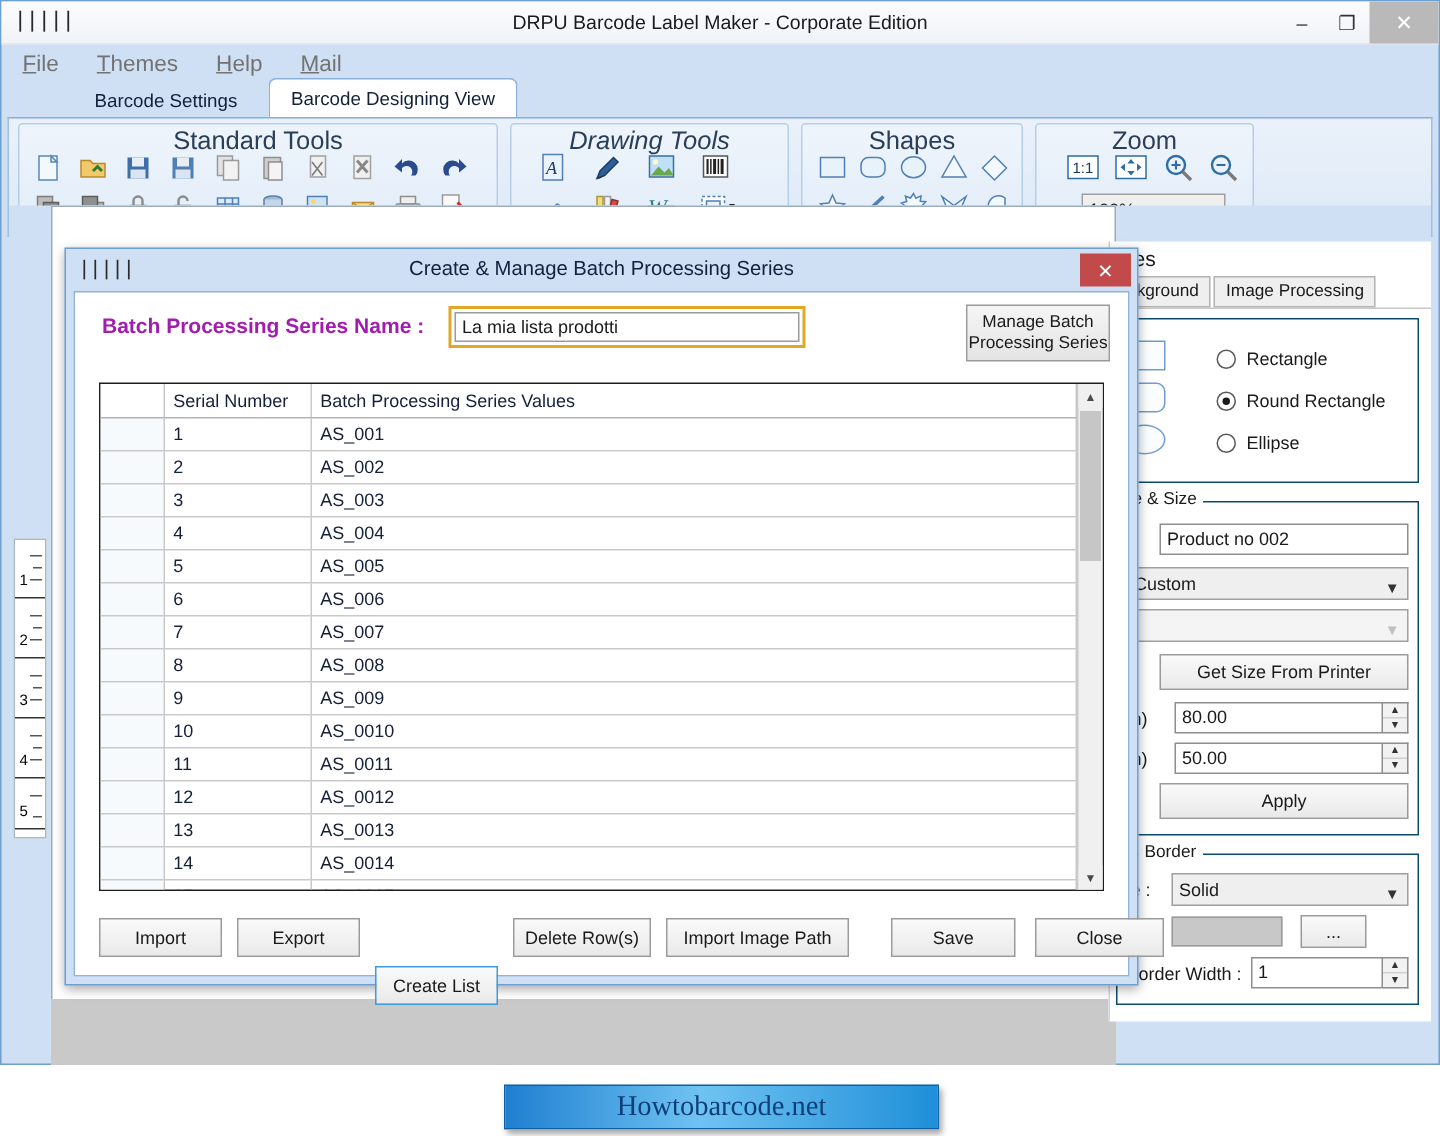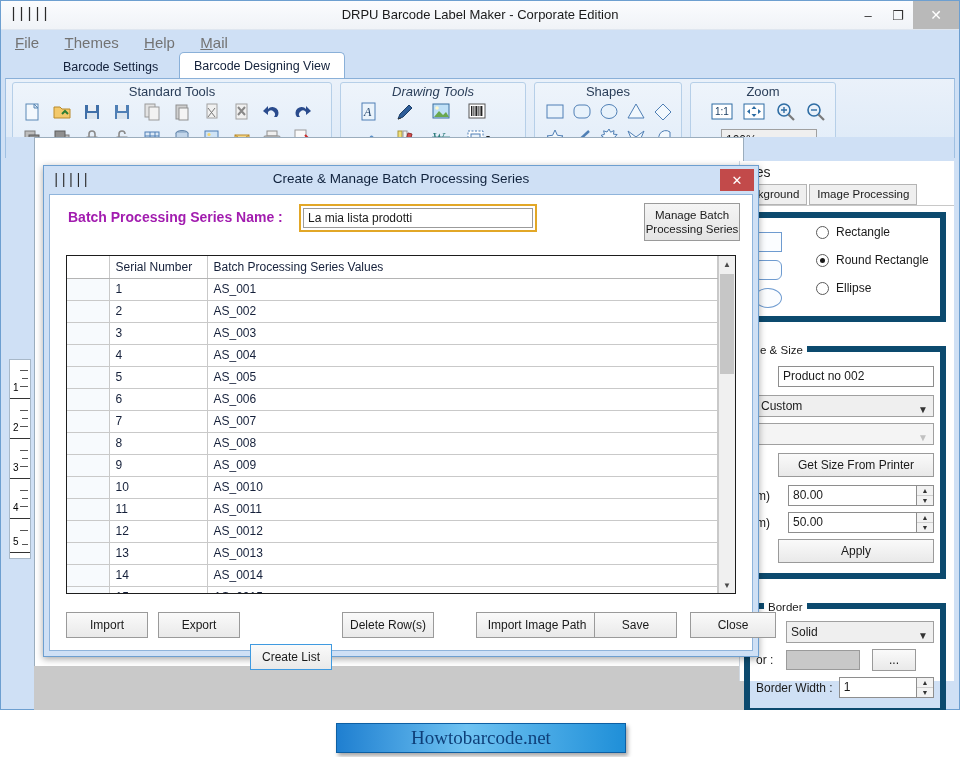--- a/index.html
+++ b/index.html
@@ -65,21 +65,21 @@
     position:relative; margin:0 4px; height:80px;
     background:linear-gradient(#eaf1fa,#dce9f7);
     border:1px solid #9fc0e2; border-top:1px solid #8ab0d8;
   }
   .grp {
     position:absolute; top:3px; height:72px;
     border:1px solid #b6cfe8; border-radius:3px;
     background:linear-gradient(#eef4fb,#e2edf9);
   }
   .grp .glabel {
-    text-align:center; font-size:13px; color:#2a3e59; padding-top:1px; height:15px;
+    text-align:center; font-size:17px; color:#2a3e59; padding-top:1px; height:15px;
   }
   .grp .gicons { padding:1px 4px 0 4px; }
   .irow { display:flex; }
   .ic {
     width:30px; height:26px; display:flex; align-items:center; justify-content:center;
     cursor:default;
   }
   .ic svg { display:block; }
 
   
@@ -115,21 +115,21 @@
   .props-tabs { display:flex; padding-left:4px; }
   .ptab {
     border:1px solid #b4b4b4; background:#efefef; padding:3px 7px 4px 7px;
     font-size:11.5px; color:#1a1a1a; margin-right:2px; cursor:default;
   }
   .props-body {
     position:absolute; left:0; right:0; top:44px; bottom:0;
     border-top:1px solid #c8c8c8; padding:6px 8px 0 4px;
   }
   .fieldset {
-    border:6px solid #0c4a6e; margin-bottom:24px; padding:0 6px 8px 6px; position:relative;
+    border:1px solid #0c4a6e; margin-bottom:12px; padding:12px 6px 8px 6px; position:relative;
   }
   .fieldset > .legend {
     position:absolute; top:-8px; left:6px; background:#fff; padding:0 4px;
     font-size:11.5px; color:#1a1a1a;
   }
   .radio-row { display:flex; align-items:center; height:28px; padding-left:60px; }
   .radio {
     width:13px; height:13px; border-radius:50%; border:1px solid #5a5a5a;
     background:#fff; margin-right:7px; position:relative; flex:none;
   }
@@ -848,21 +848,21 @@
             <div class="thumb"></div>
             <div class="arrow down">▼</div>
           </div>
         </div>
 
         <div class="dlg-buttons">
           <div class="btn" style="left:0px;   width:82px;">Import</div>
           <div class="btn" style="left:92px;  width:82px;">Export</div>
           <div class="btn" style="left:184px; width:82px; border:1px solid #3f9ae0;margin-top:32px;">Create List</div>
           <div class="btn" style="left:276px; width:92px;">Delete Row(s)</div>
-          <div class="btn" style="left:378px; width:122px;margin-left:32px;">Import Image Path</div>
+          <div class="btn" style="left:378px; width:122px;">Import Image Path</div>
           <div class="btn" style="left:528px; width:83px;">Save</div>
           <div class="btn" style="left:624px; width:86px;">Close</div>
         </div>
 
       </div>
     </div>
 
   </div>
 
   <div class="bottom-strip"></div>

